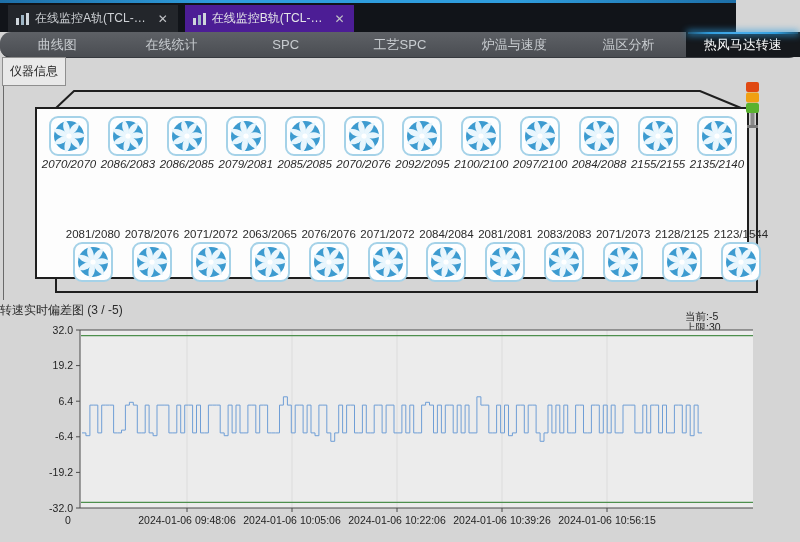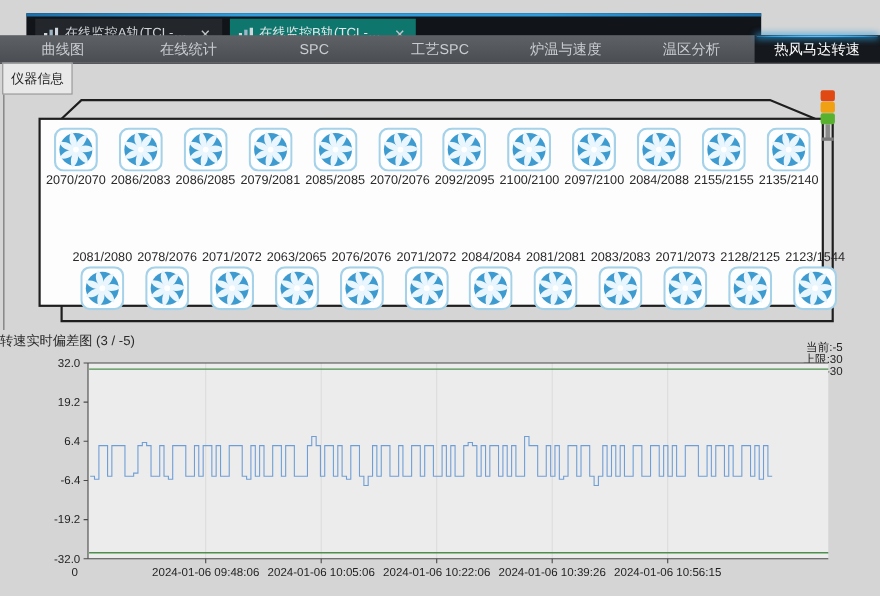--- a/index.html
+++ b/index.html
@@ -5,45 +5,45 @@
   * { margin:0; padding:0; box-sizing:border-box; }
   html,body { width:800px; height:542px; overflow:hidden; }
   body {
     position:relative;
     font-family:"Liberation Sans","DejaVu Sans",sans-serif;
     background:#d5d5d5;
   }
 
   
   .titlebar {
-    position:absolute; left:0; top:12px; width:668px; height:32px;
+    position:absolute; left:0; top:0; width:736px; height:32px;
     background:#111419;
-    margin-left:24px;
   }
   .titlebar .topline {
     position:absolute; left:0; top:0; width:100%; height:3px;
     background:linear-gradient(90deg,#1d6fa8,#2f9ddd 30%,#2f9ddd 70%,#1d6fa8);
   }
   .tabs { position:absolute; left:8px; top:5px; display:flex; gap:7px; }
   .tab {
     display:flex; align-items:center; gap:6px;
     height:27px; padding:0 10px 0 8px;
     background:#23262b; color:#cfd2d6; font-size:12px;
     cursor:pointer; white-space:nowrap;
   }
-  .tab.active { background:#0f766e; color:#e4e6e8; }
+  .tab.active { background:#4c1d95; color:#e4e6e8; }
   .tab-icon { display:inline-flex; }
   .tab-close { color:#c2c4c7; font-size:12px; font-weight:bold; margin-left:6px; }
 
   
   .menubar {
     position:absolute; left:0; top:32px; width:800px; height:26px;
     background:linear-gradient(#5e6166,#4a4d52);
     border-bottom:1px solid #36393e;
     display:flex;
+    border-radius:11px;
   }
   .menu-item {
     flex:1; display:flex; align-items:center; justify-content:center;
     color:#c9cdd1; font-size:13px; cursor:pointer; position:relative;
   }
   .menu-item.active {
     background:#15181c; color:#ffffff;
   }
   .menu-item.active::before {
     content:""; position:absolute; left:2px; right:2px; top:0; height:2px;
@@ -62,37 +62,37 @@
   }
 
   
   .furnace { position:absolute; left:0; top:78px; }
 
   
   .fan-row {
     position:absolute; left:40px; width:706px;
     display:flex; justify-content:space-between;
   }
-  .fan-row.row1 { top:116px; }
+  .fan-row.row1 { top:116px;font-style:italic; }
   .fan-row.row2 { top:226px;margin-left:24px; }
   .fan-item { display:flex; flex-direction:column; align-items:center; width:58px; }
   .fan-label {
     font-size:11.5px; color:#2a2a2a; letter-spacing:0px; line-height:16px;
     white-space:nowrap;
   }
   .fan-glyph { width:40px; height:40px; display:block; }
 
   
   .chart-title {
     position:absolute; left:0; top:302px; width:720px;
     font-size:12px; color:#2b2b2b;
   }
   .chart-legend {
-    position:absolute; left:727px; top:311px;
-    font-size:10.5px; line-height:11px; color:#1f1f1f; white-space:nowrap;text-align:right;
+    position:absolute; left:685px; top:311px;
+    font-size:10.5px; line-height:11px; color:#1f1f1f; white-space:nowrap;
   }
   .chart-svg { position:absolute; left:0; top:323px; }
   .tick-text { font-size:10.5px; fill:#1f1f1f; font-family:"Liberation Sans","DejaVu Sans",sans-serif; }
 </style>
 </head>
 <body>
 
 <div class="titlebar">
   <div class="topline"></div>
   <div class="tabs" id="tabs">

